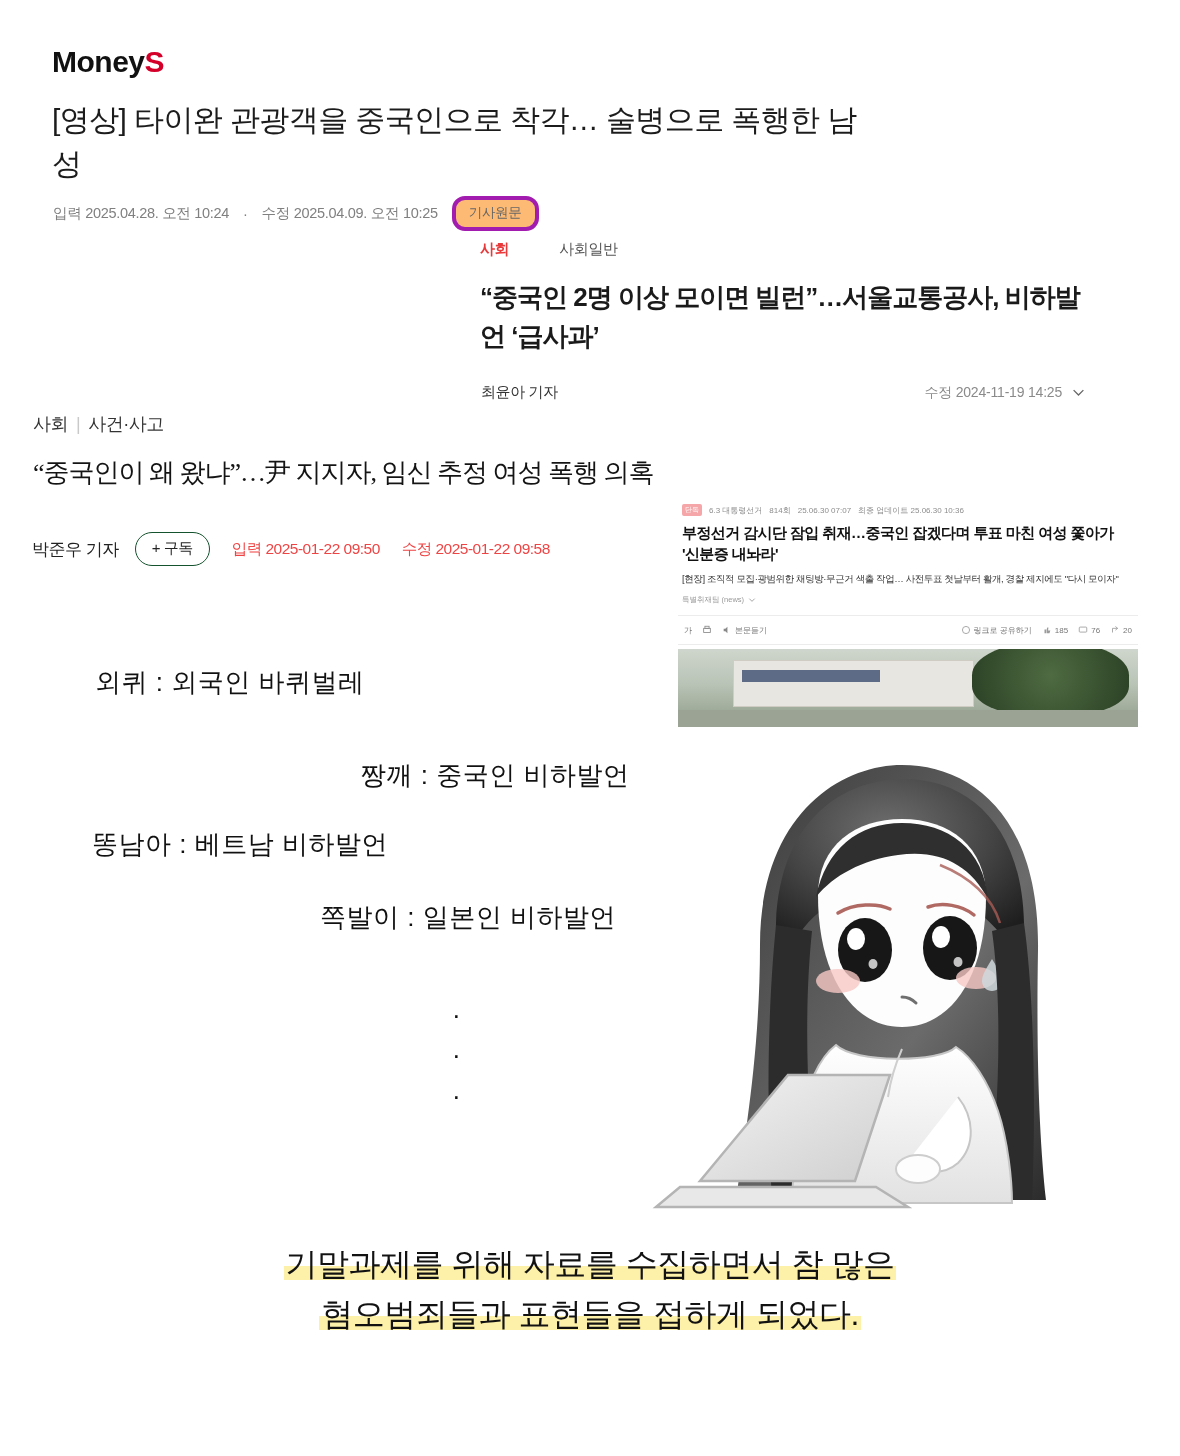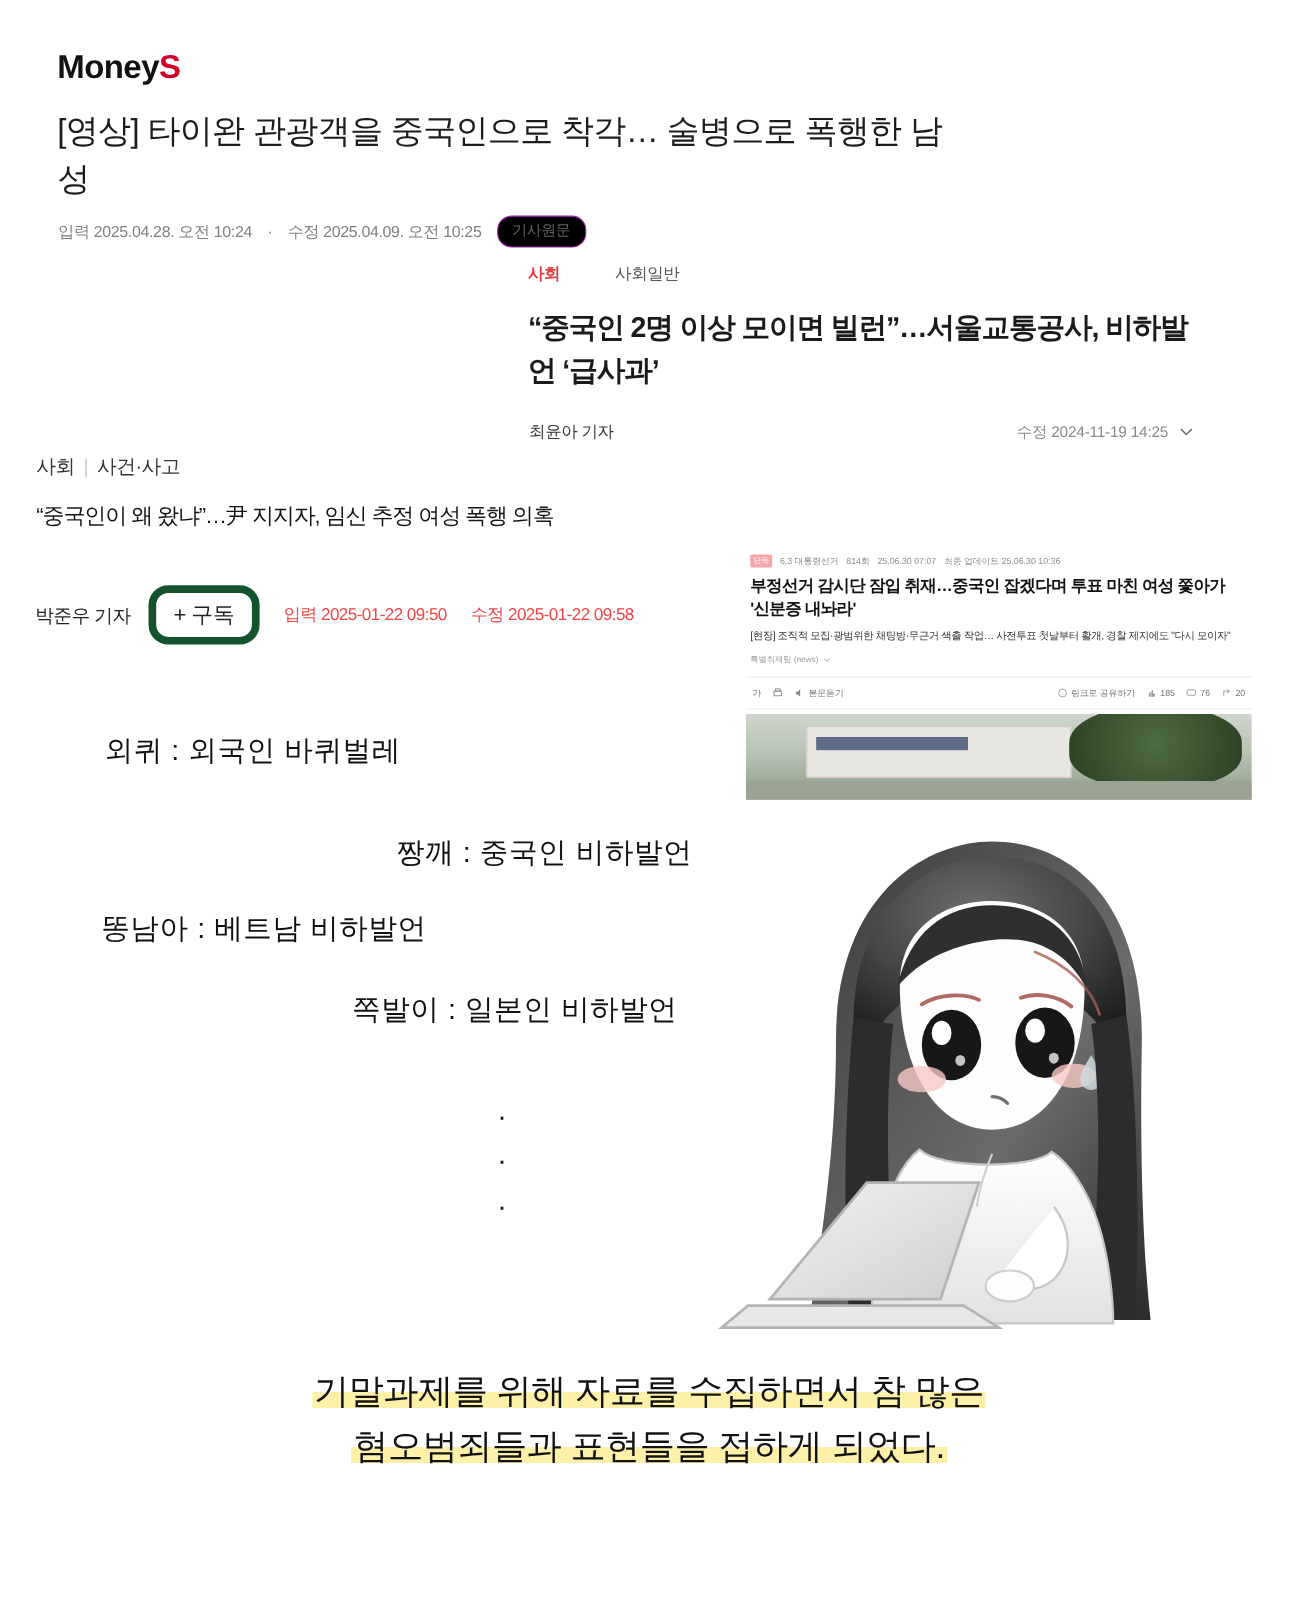--- a/index.html
+++ b/index.html
@@ -48,26 +48,26 @@
     left: 53px;
     top: 196px;
     display: flex;
     align-items: center;
     gap: 14px;
     font-size: 14.5px;
     color: #808080;
     letter-spacing: -0.3px;
   }
   .ms-origin {
-    border: 1px solid #a21caf;
+    border: 4px solid #a21caf;
     border-radius: 13px;
     padding: 4px 13px 5px;
     font-size: 13.5px;
     color: #666;
-    background: #000000;
+    background: #fdba74;
   }
 
   
   .a2-catwrap {
     position: absolute;
     left: 480px;
     top: 240px;
     display: flex;
     align-items: center;
     gap: 10px;
@@ -129,45 +129,46 @@
   }
   .a3-cat .divider {
     color: #c9c9c9;
     margin: 0 8px;
   }
   .a3-title {
     position: absolute;
     left: 33px;
     top: 455px;
     width: 900px;
-    font-size: 20px;
+    font-size: 26px;
     color: #141414;
     letter-spacing: -1px;
     line-height: 1.4;
+    font-family: Liberation Serif, serif;
   }
   .a3-meta {
     position: absolute;
     left: 32px;
     top: 532px;
     display: flex;
     align-items: center;
     font-size: 17px;
     color: #3b3b3b;
     letter-spacing: -0.5px;
   }
   .a3-reporter { color: #222; }
   .a3-sub {
     display: inline-flex;
     align-items: center;
     gap: 4px;
-    border: 7px solid #14532d;
+    border: 1px solid #14532d;
     border-radius: 18px;
     padding: 6px 16px 7px;
     margin-left: 16px;
-    font-size: 20px;
+    font-size: 15px;
     color: #222;
     background: #fff;
   }
   .a3-times {
     margin-left: 22px;
     color: #ef4444;
     font-size: 15.5px;
   }
   .a3-times span { margin-right: 18px; }
 

